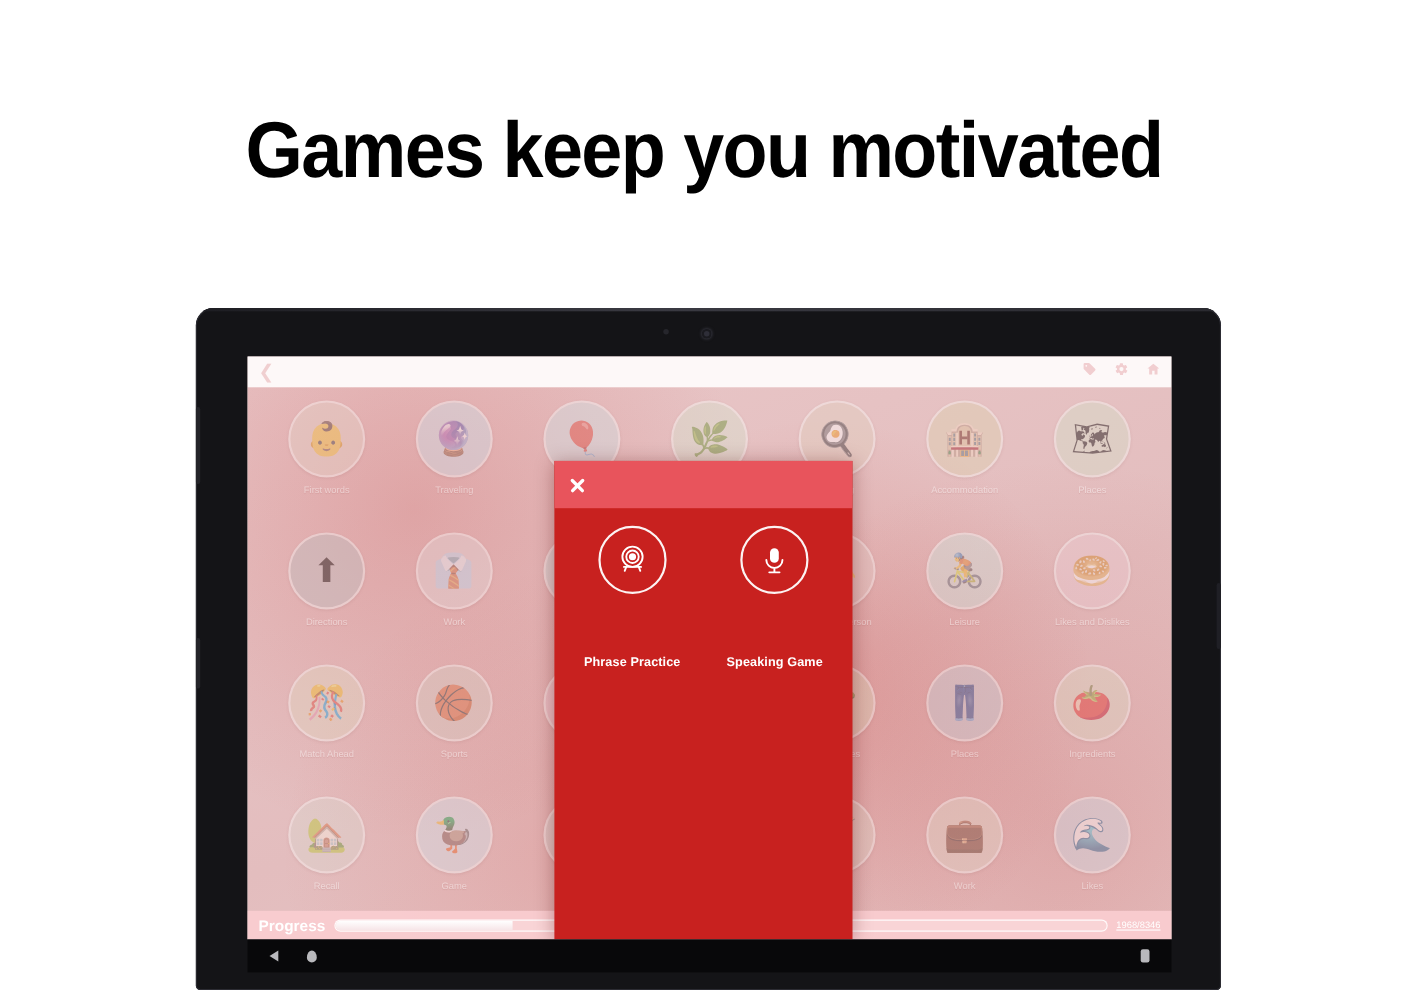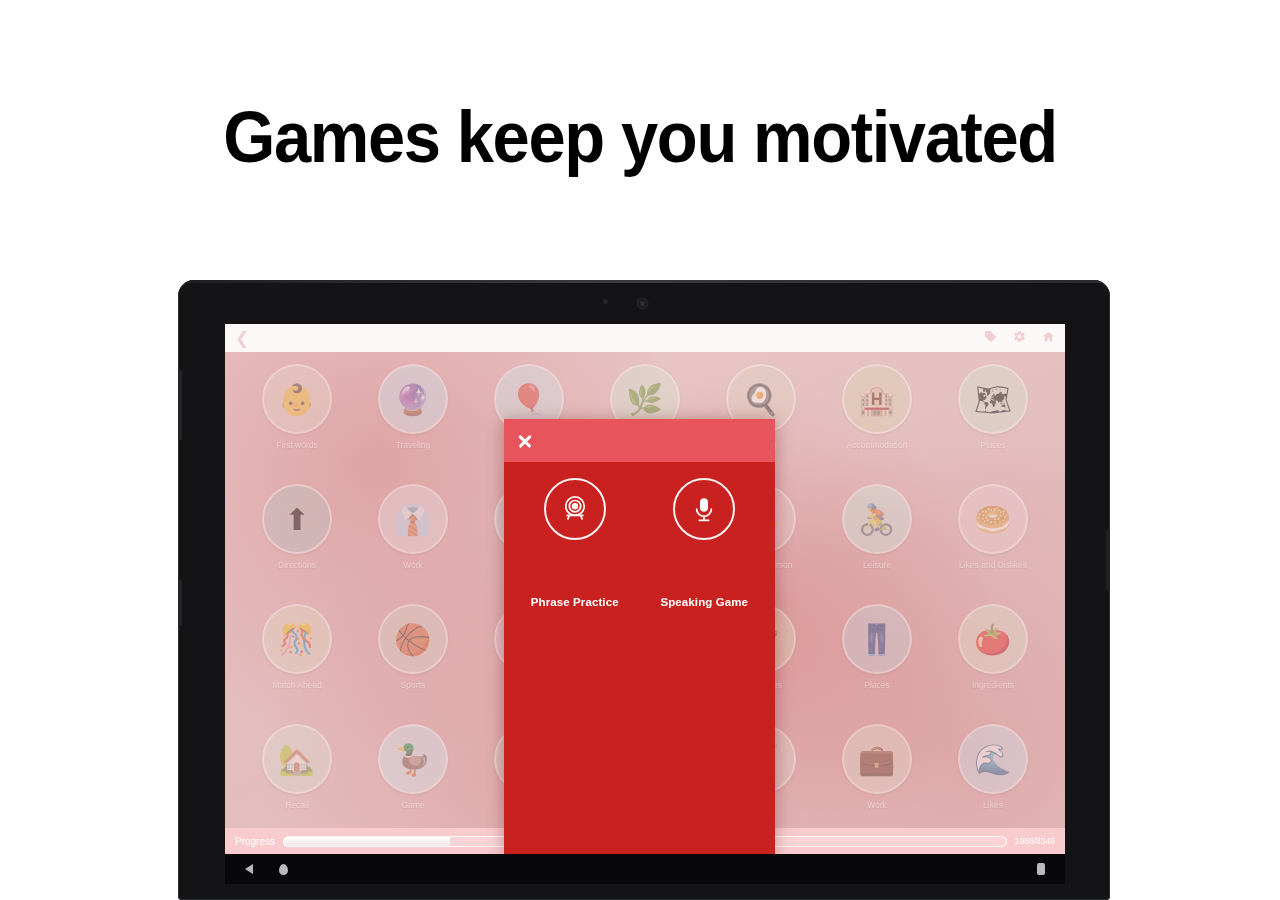--- a/index.html
+++ b/index.html
@@ -132,33 +132,33 @@
   }
 
   
   .progress-row {
     position: absolute; left: 0; bottom: 0;
     width: 840px; height: 26px;
     background: rgba(250,205,208,.92);
     display: flex; align-items: center;
     padding: 0 10px; gap: 8px;
   }
-  .progress-label { font-size: 10px; color: #ffffff; white-space: nowrap; }
+  .progress-label { font-size: 14px; color: #ffffff; white-space: nowrap; font-weight: bold; }
   .progress-track {
     flex: 1; height: 11px; border-radius: 6px;
     border: 1px solid rgba(255,255,255,.9);
     background: rgba(255,255,255,.18);
     overflow: hidden;
   }
   .progress-fill {
     height: 100%;
     background: linear-gradient(180deg,#ffffff,#f6e4e6);
     border-radius: 6px 0 0 6px;
   }
-  .progress-count { font-size: 8.5px; color: #ffffff; white-space: nowrap; }
+  .progress-count { font-size: 8.5px; color: #ffffff; white-space: nowrap; text-decoration: underline; }
 
   
   .modal {
     position: absolute;
     left: 279px; top: 95px;
     width: 271px; height: 435px;
     background: #c8211f;
     box-shadow: 0 2px 16px rgba(80,10,10,.35);
     overflow: hidden;
   }

